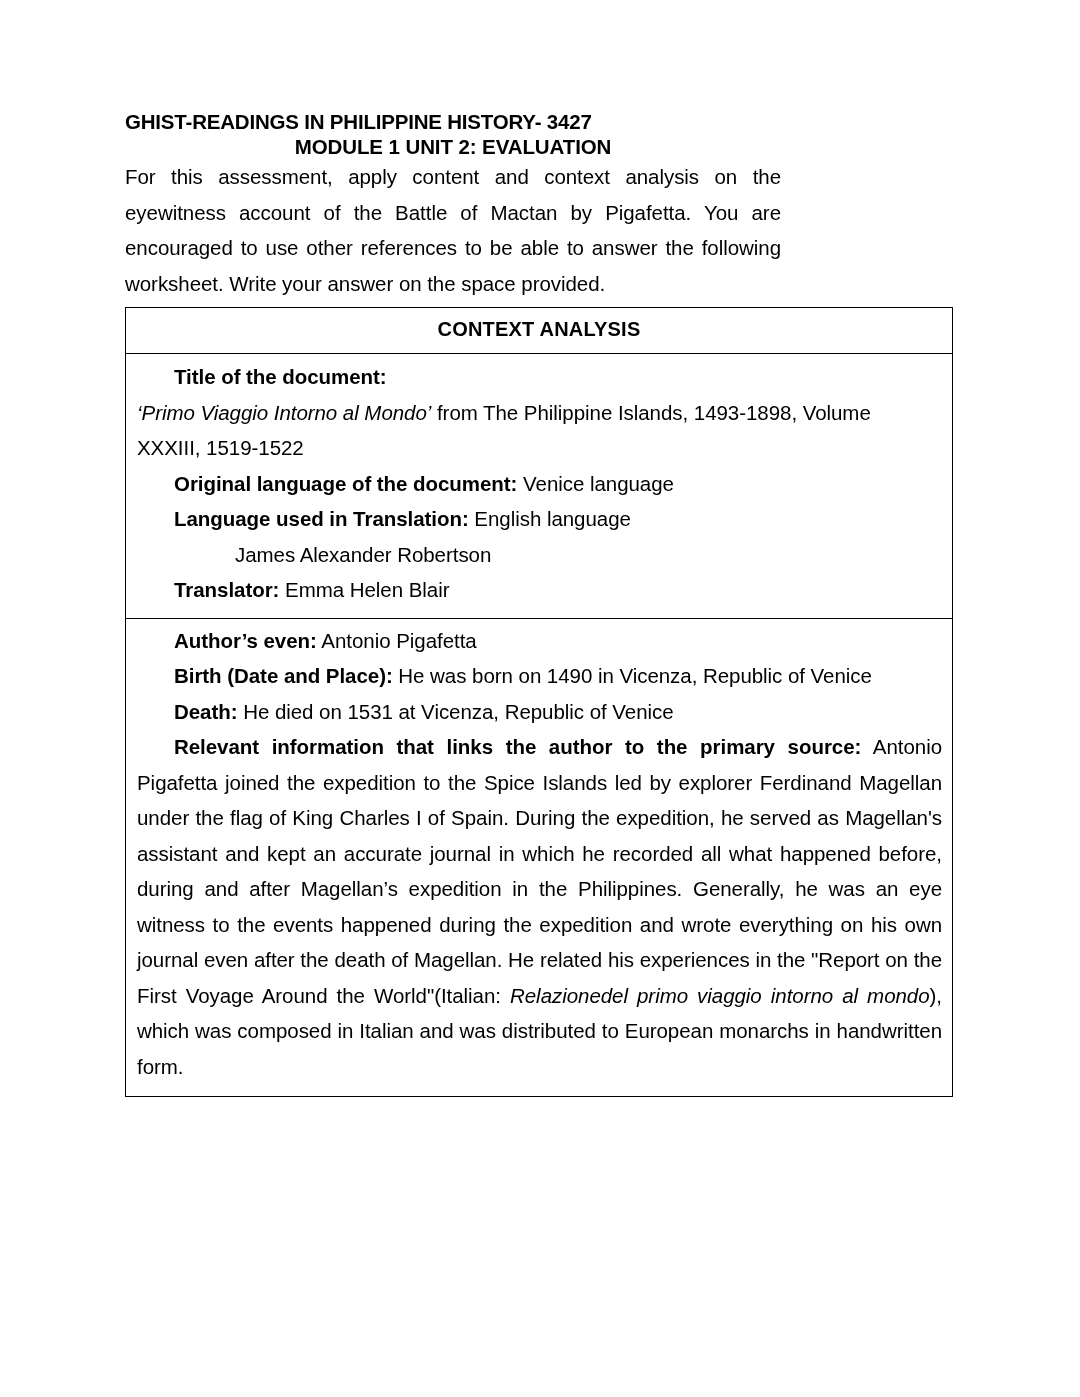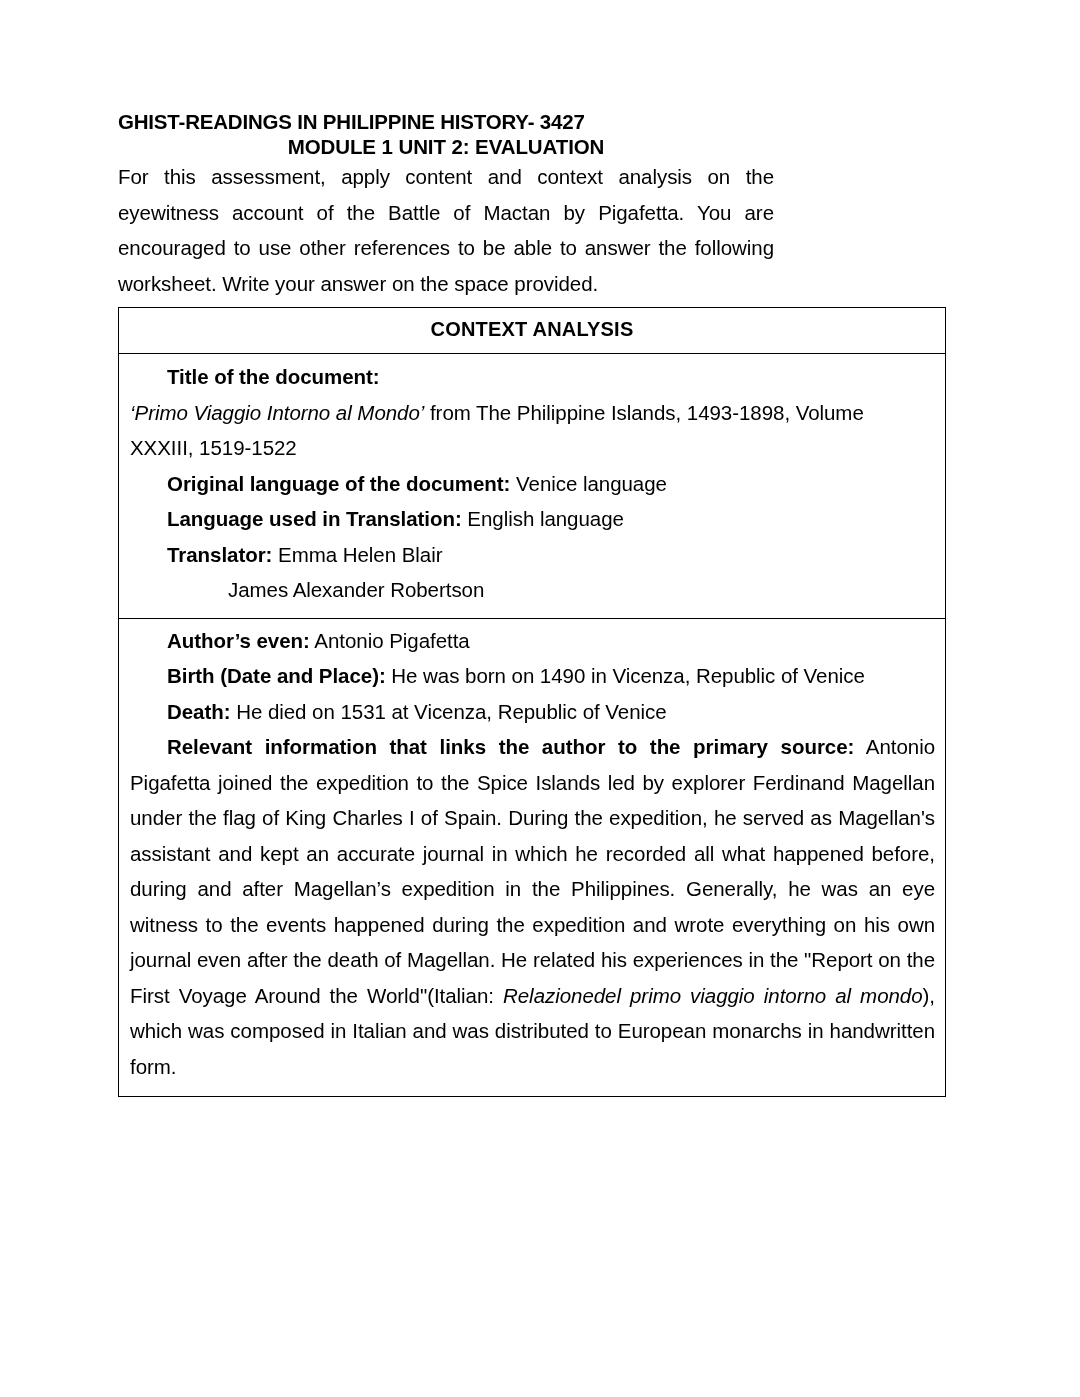--- a/index.html
+++ b/index.html
@@ -18,21 +18,21 @@
     position: relative;
     width: 1080px;
     height: 1397px;
     background: #ffffff;
     box-sizing: border-box;
     padding: 0;
     overflow: hidden;
   }
   .content {
     position: absolute;
-    left: 118px;
+    left: 125px;
     top: 0;
     width: 656px;
   }
 
   
   .course-header {
     margin-top: 110px;
     font-size: 20.5px;
     font-weight: bold;
     letter-spacing: -0.2px;
@@ -142,25 +142,25 @@
           <div class="line">XXXIII, 1519-1522</div>
 
           <div class="line">
             <span class="lbl">Original language of the document:</span><span> Venice language</span>
           </div>
 
           <div class="line">
             <span class="lbl">Language used in Translation:</span><span> English language</span>
           </div>
 
+          <div class="line indent">James Alexander Robertson</div>
+
           <div class="line">
             <span class="lbl">Translator:</span><span> Emma Helen Blair</span>
           </div>
-
-          <div class="line indent">James Alexander Robertson</div>
 
         </div>
       </div>
 
       <div class="row">
         <div class="cell cell-author">
 
           <div class="line">
             <span class="lbl">Author’s even:</span><span> Antonio Pigafetta</span>
           </div>

